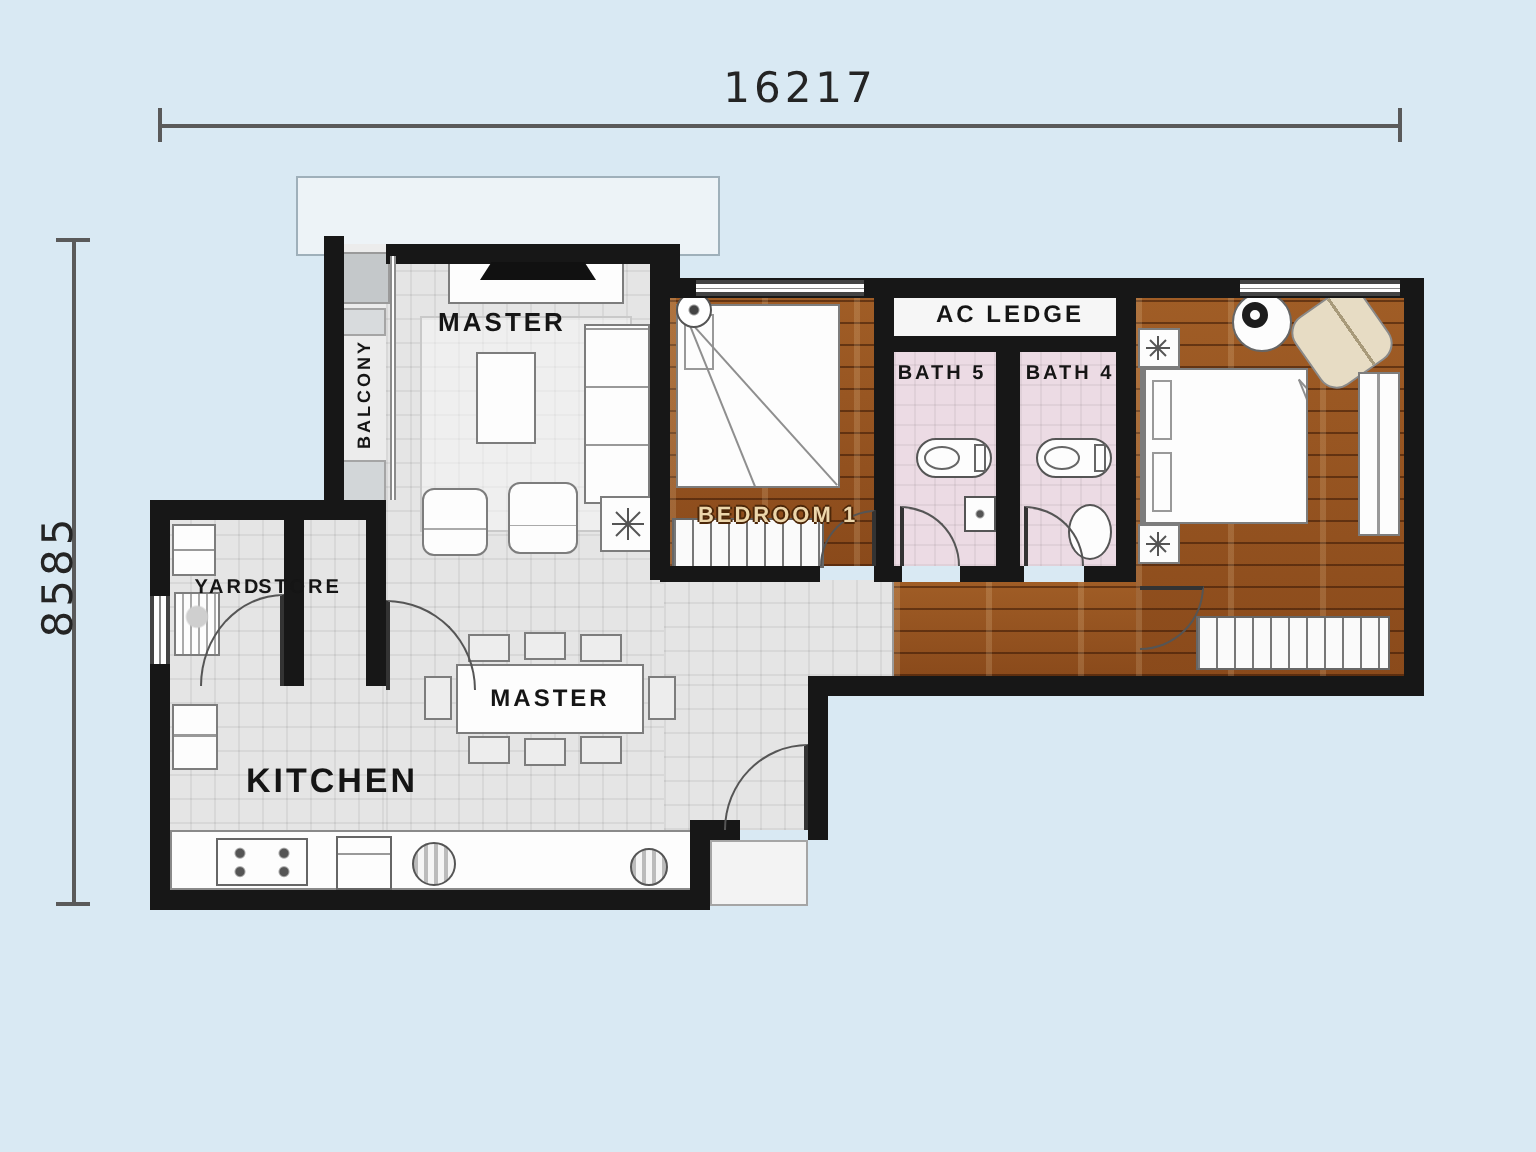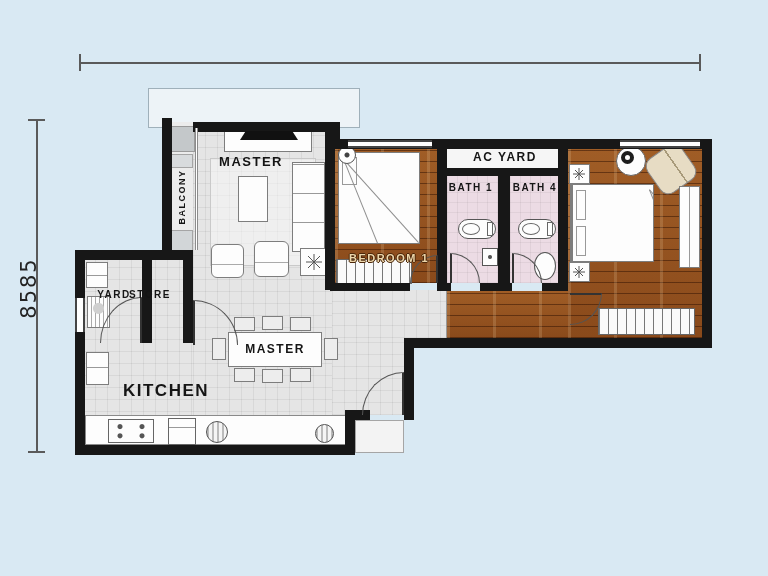--- a/index.html
+++ b/index.html
@@ -35,20 +35,21 @@
   .fold{position:absolute;height:1px;background:#8f8f8f}
 </style>
 </head>
 <body>
 
 <div class="plan">
 
   <div class="dim" style="left:80px;top:62px;width:620px;height:2px"></div>
   <div class="dim" style="left:79px;top:54px;width:2px;height:17px"></div>
   <div class="dim" style="left:699px;top:54px;width:2px;height:17px"></div>
+  <div class="dimtxt" style="left:335px;top:32px;width:130px">16217</div>
 
   <div class="dim" style="left:36px;top:120px;width:2px;height:332px"></div>
   <div class="dim" style="left:28px;top:119px;width:17px;height:2px"></div>
   <div class="dim" style="left:28px;top:451px;width:17px;height:2px"></div>
   <div class="dimtxt" style="left:-19px;top:276px;width:96px;transform:rotate(-90deg)">8585</div>
 
   <div class="abs" style="left:148px;top:88px;width:212px;height:40px;border:1px solid #9fb0ba;background:#edf3f7;z-index:0"></div>
 
   <div class="floor" style="left:168px;top:122px;width:28px;height:136px;background:#ececec"></div>
   <div class="floor tile" style="left:193px;top:128px;width:139px;height:320px"></div>
@@ -196,17 +197,17 @@
   <div class="furn" style="left:679px;top:186px;width:21px;height:82px;background-image:linear-gradient(to right,transparent 46%,#999 46%,#999 52%,transparent 52%)"></div>
   <div class="furn stripes" style="left:598px;top:308px;width:97px;height:27px;border-color:#666"></div>
 
   <div class="lbl" style="left:251px;top:161px;font-size:13px">MASTER</div>
   <div class="lbl" style="left:275px;top:349px;font-size:12px">MASTER</div>
   <div class="lbl" style="left:166px;top:391px;font-size:17px">KITCHEN</div>
   <div class="lbl" style="left:114px;top:294px;font-size:10px">YARD</div>
   <div class="lbl" style="left:150px;top:294px;font-size:10px">STORE</div>
   <div class="lbl" style="left:182px;top:197px;font-size:9px;transform:translate(-50%,-50%) rotate(-90deg)">BALCONY</div>
   <div class="lbl lbl-wood" style="left:389px;top:258px;font-size:11px">BEDROOM 1</div>
-  <div class="lbl" style="left:505px;top:157px;font-size:12px">AC YARD</div>
-  <div class="lbl" style="left:471px;top:187px;font-size:10px">BATH 1</div>
+  <div class="lbl" style="left:505px;top:157px;font-size:12px">AC LEDGE</div>
+  <div class="lbl" style="left:471px;top:187px;font-size:10px">BATH 5</div>
   <div class="lbl" style="left:535px;top:187px;font-size:10px">BATH 4</div>
 
 </div>
 
 </body></html>

